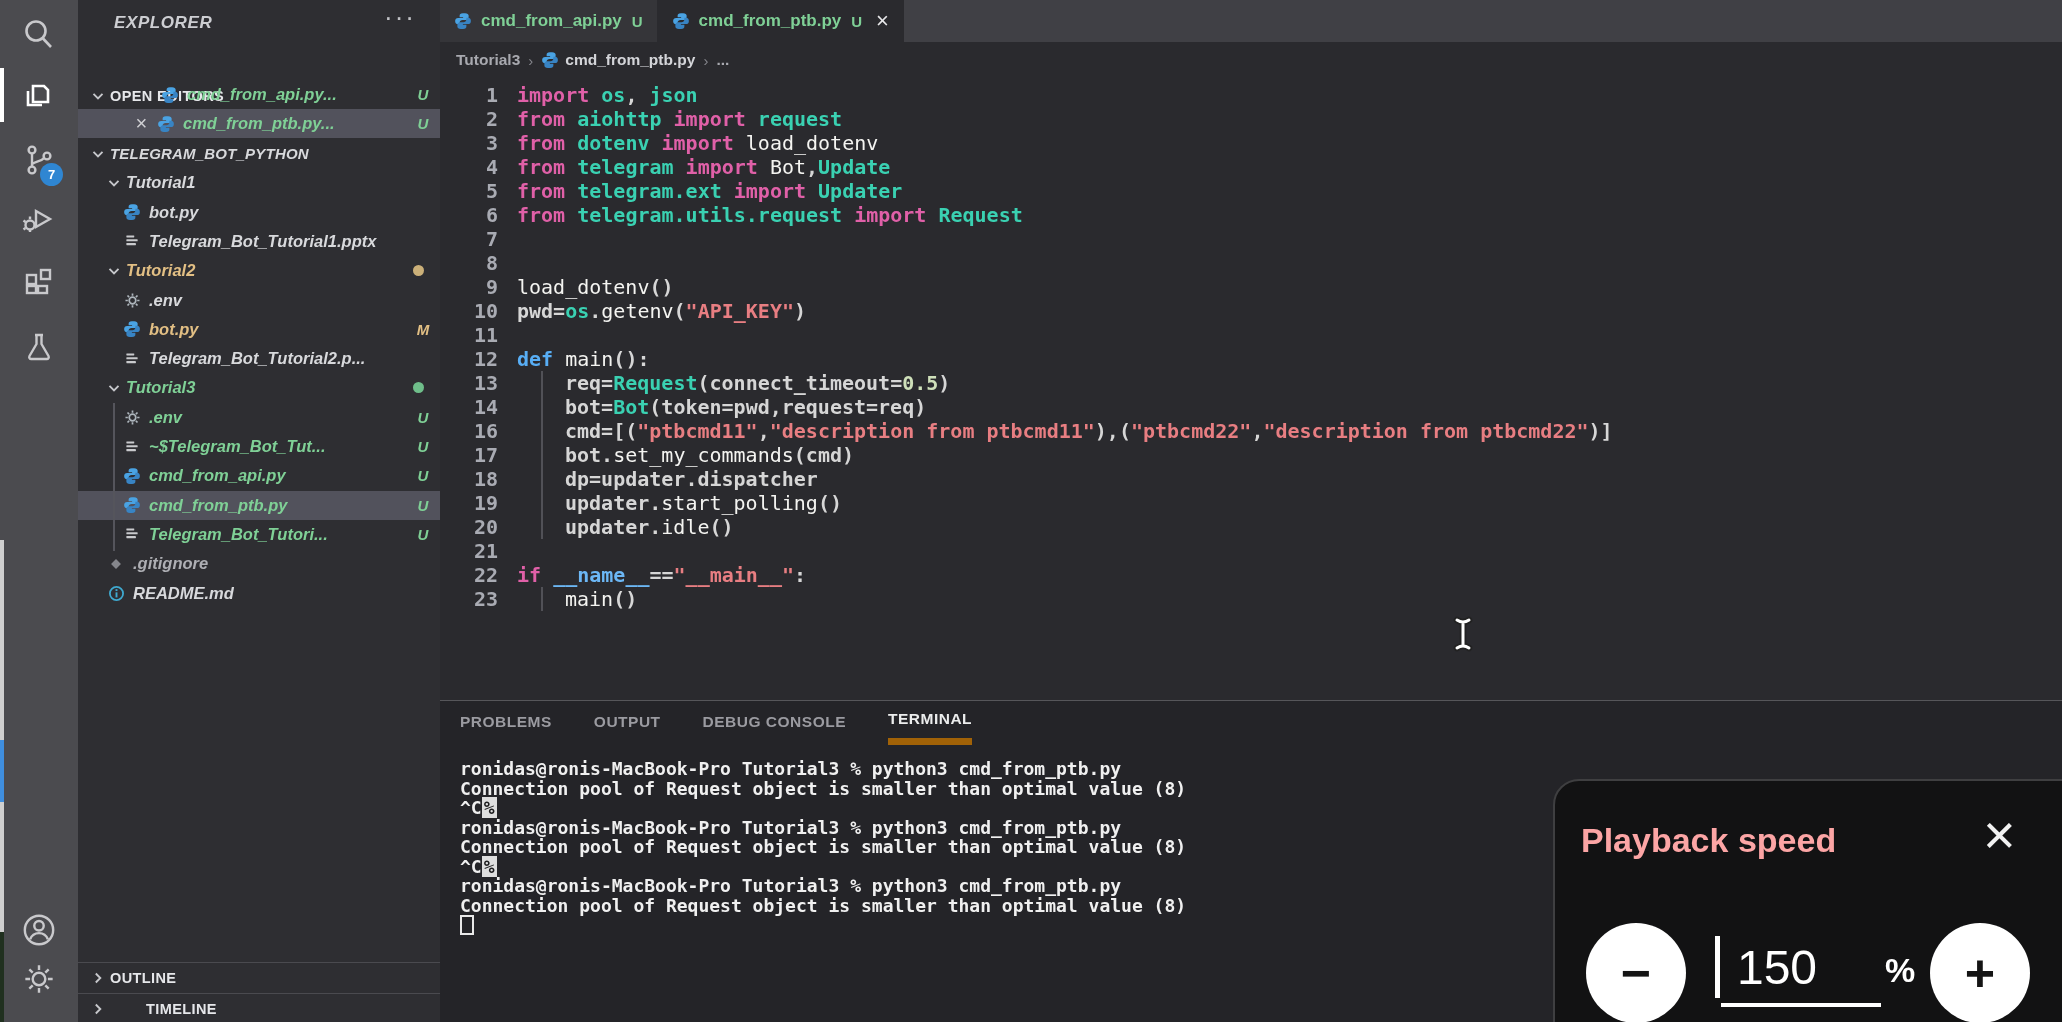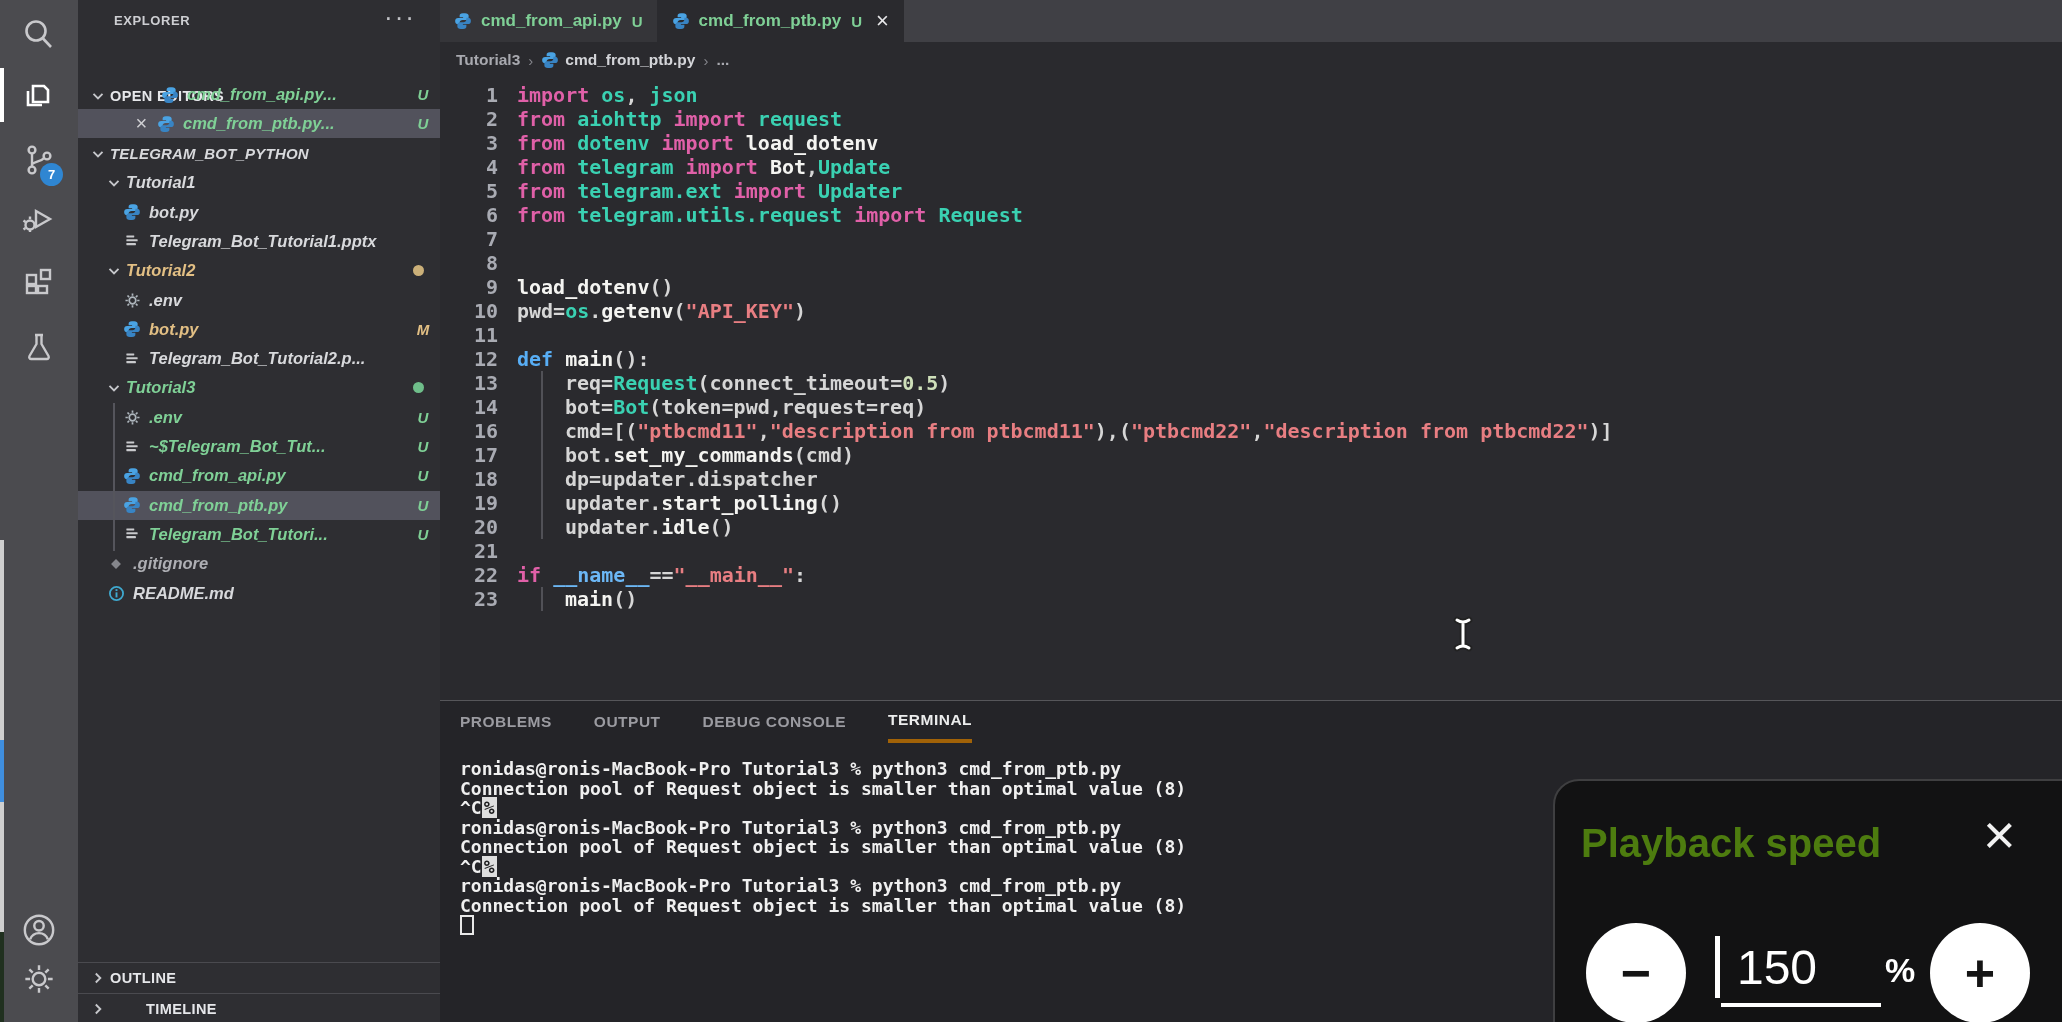--- a/index.html
+++ b/index.html
@@ -10,21 +10,21 @@
   #activitybar{position:absolute;left:0;top:0;width:78px;height:1022px;background:#4b4b4f;}
   .act-item{position:absolute;left:0;width:78px;height:62px;display:flex;align-items:center;justify-content:center;cursor:pointer;}
   .act-item svg{display:block;}
   .act-indicator{position:absolute;left:0;top:68px;width:4px;height:54px;background:#ffffff;}
   .act-badge{position:absolute;left:40px;top:163px;width:23px;height:23px;border-radius:50%;
     background:#2f86d2;color:#fff;font-size:13px;font-weight:700;display:flex;align-items:center;justify-content:center;}
   .edge-strip{position:absolute;left:0;width:4px;}
   
   #sidebar{position:absolute;left:78px;top:0;width:362px;height:1022px;background:#2e2e32;overflow:hidden;}
   .sb-header{position:absolute;left:0;top:0;width:100%;height:44px;}
-  .sb-title{position:absolute;left:36px;top:13px;font-size:13px;font-weight:700;letter-spacing:.6px;color:#cdced2;}
+  .sb-title{position:absolute;left:36px;top:13px;font-size:17px;font-weight:700;letter-spacing:.6px;color:#cdced2;font-style:italic;}
   .sb-more{position:absolute;right:24px;top:2px;font-size:26px;letter-spacing:2px;color:#c2c3c7;cursor:pointer;}
   .sec-row{position:absolute;left:0;width:100%;height:27px;display:flex;align-items:center;cursor:pointer;}
   .sec-label{font-size:14.5px;font-weight:700;letter-spacing:.4px;color:#e6e7ea;}
   .chev{width:16px;height:16px;margin:0 4px 0 0;flex:0 0 auto;display:inline-flex;align-items:center;justify-content:center;}
   .row{position:absolute;left:0;width:100%;height:29px;display:flex;align-items:center;cursor:pointer;box-sizing:border-box;font-style:italic;}
   .row.selected{background:#52525c;}
   .row .icon{width:20px;height:20px;margin-right:7px;flex:0 0 auto;display:inline-flex;align-items:center;justify-content:center;}
   .row .label{font-size:16.5px;font-weight:600;color:#d8d9dc;white-space:nowrap;overflow:hidden;flex:1 1 auto;}
   .row .status{flex:0 0 auto;width:34px;text-align:center;font-size:15px;font-weight:700;}
   .row .close-x{width:22px;text-align:center;font-size:20px;color:#d0d0d4;margin-right:4px;flex:0 0 auto;}
@@ -51,35 +51,35 @@
   #breadcrumb .icon{width:18px;height:18px;margin-right:6px;display:inline-flex;}
   
   #editor{position:absolute;left:0;top:78px;width:100%;height:622px;padding-top:5px;
     font-family:"DejaVu Sans Mono",monospace;font-size:20px;font-weight:600;}
   .cl{position:relative;height:24px;line-height:24px;white-space:pre;display:flex;box-sizing:border-box;}
   .cl .ln{flex:0 0 58px;text-align:right;padding-right:19px;color:#a9abb3;font-weight:600;}
   .cl .ct{flex:1 1 auto;}
   .cl.current{border-top:1px solid #5a5a60;border-bottom:1px solid #5a5a60;}
   .cl .g{position:absolute;left:101px;top:0;width:1.5px;height:24px;background:#515157;}
   .tok-kw{color:#e060a8;} .tok-df{color:#58aef5;} .tok-mod{color:#3ad1b2;}
-  .tok-fn{color:#f4f4f1;font-weight:700;} .tok-str{color:#e87e82;}
+  .tok-fn{color:#f4f4f1;font-weight:400;} .tok-str{color:#e87e82;}
   .tok-num{color:#cfe0ba;} .tok-bl{color:#6cb7f5;} .tok-pl{color:#d6d6d6;}
   
   #panel{position:absolute;left:0;top:700px;width:100%;height:322px;background:#242428;border-top:1px solid #56565a;}
   #panel-tabs{position:absolute;left:20px;top:0;height:46px;display:flex;align-items:center;}
   .ptab{margin-right:42px;font-size:15.5px;font-weight:700;letter-spacing:.5px;color:#9b9ba1;cursor:pointer;position:relative;padding:6px 0 10px 0;}
-  .ptab.active{color:#eceded;border-bottom:4px solid #a16207;}
+  .ptab.active{color:#eceded;border-bottom:7px solid #a16207;}
   #terminal{position:absolute;left:20px;top:58px;width:1560px;
     font-family:"DejaVu Sans Mono",monospace;font-size:18px;font-weight:700;color:#f0f0f0;line-height:19.5px;white-space:pre;}
   .t-inv{background:#dedede;color:#1d1d1f;padding:0 2px;}
   .t-cursor{display:inline-block;width:10px;height:16px;border:2px solid #e9e9e9;vertical-align:-2px;}
   
   #overlay{position:absolute;left:1553px;top:779px;width:560px;height:300px;
     background:rgba(18,18,19,0.96);border:2px solid #3f3f41;border-radius:26px;box-sizing:border-box;z-index:50;}
-  #overlay .ov-title{position:absolute;left:26px;top:40px;font-size:40px;font-weight:600;color:#4d7c0f;}
+  #overlay .ov-title{position:absolute;left:26px;top:40px;font-size:34px;font-weight:600;color:#fca5a5;}
   #overlay .ov-close{position:absolute;left:428px;top:26px;font-size:56px;font-weight:200;color:#f2f2f2;line-height:1;cursor:pointer;}
   .ov-btn{position:absolute;width:100px;height:100px;border-radius:50%;background:#ffffff;
     display:flex;align-items:center;justify-content:center;font-size:52px;font-weight:700;color:#141414;cursor:pointer;user-select:none;}
   #ov-minus{left:31px;top:142px;}
   #ov-plus{left:375px;top:142px;}
   .ov-valuewrap{position:absolute;left:160px;top:155px;display:flex;align-items:center;}
   .ov-caret{width:5px;height:62px;background:#ffffff;margin-right:2px;}
   .ov-value{font-size:48px;color:#ffffff;font-weight:400;min-width:110px;text-align:center;}
   .ov-underline{position:absolute;left:166px;top:222px;width:160px;height:4px;background:#ffffff;}
   .ov-unit{position:absolute;left:330px;top:170px;font-size:34px;color:#ffffff;font-weight:600;}

